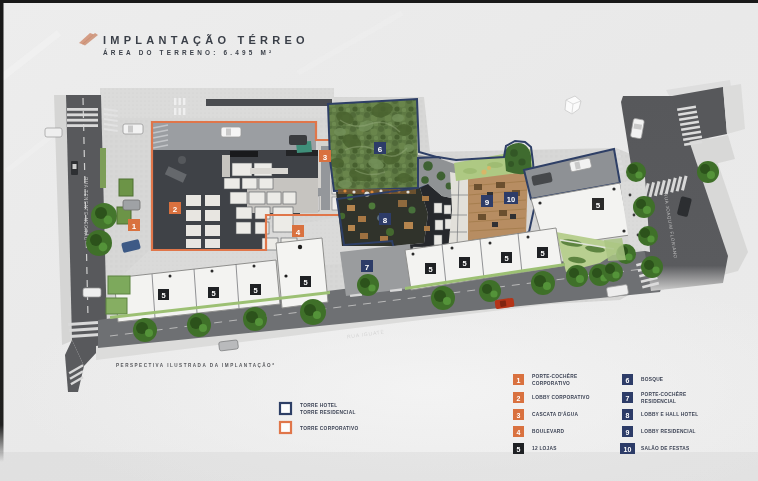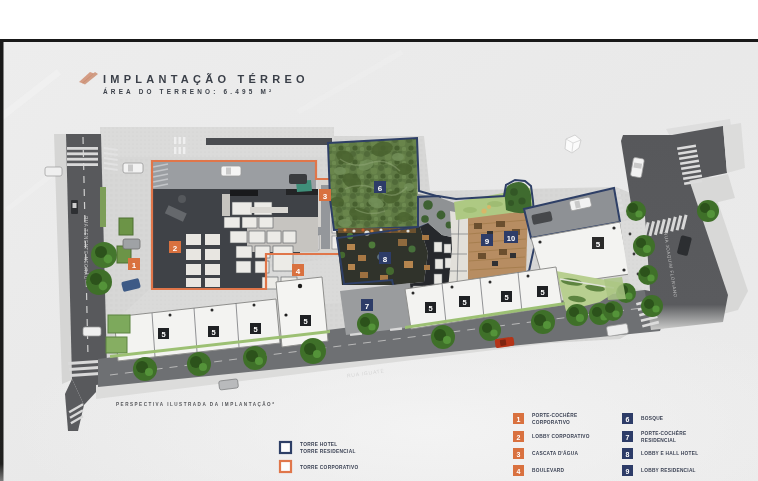--- a/index.html
+++ b/index.html
@@ -1,17 +1,17 @@
 <!DOCTYPE html>
 <html><head>
 <meta charset="utf-8">
 <style>
   html,body{margin:0;padding:0;}
   body{width:758px;height:481px;overflow:hidden;font-family:"Liberation Sans",sans-serif;}
-  #stage{position:relative;width:758px;height:348px;background:linear-gradient(135deg,#ededed 0%,#e9e9e9 45%,#e6e6e6 100%);margin-top:39px;}
+  #stage{position:relative;width:758px;height:348px;background:linear-gradient(135deg,#ededed 0%,#e9e9e9 45%,#e6e6e6 100%);}
   svg{position:absolute;left:0;top:0;}
   text{font-family:"Liberation Sans",sans-serif;}
 </style>
 </head>
 <body>
 <div id="stage">
 <svg width="758" height="481" viewBox="0 0 758 481">
       <g opacity="0.999">
 <defs>
   <pattern id="pave" width="5" height="5" patternUnits="userSpaceOnUse">

